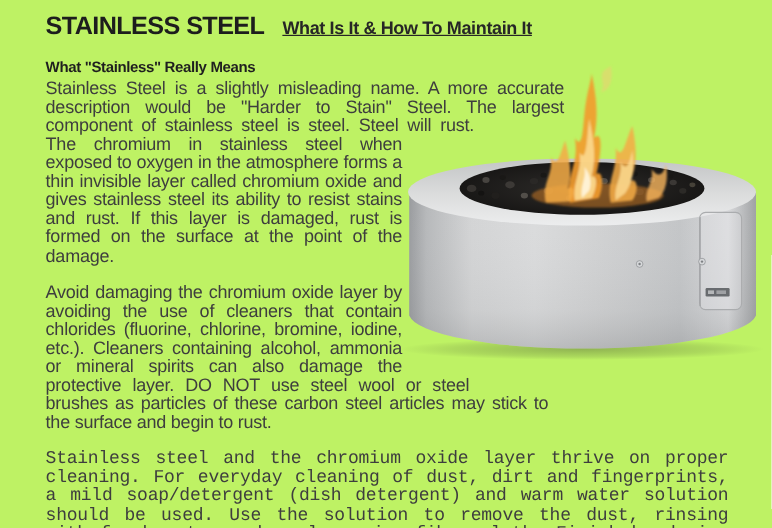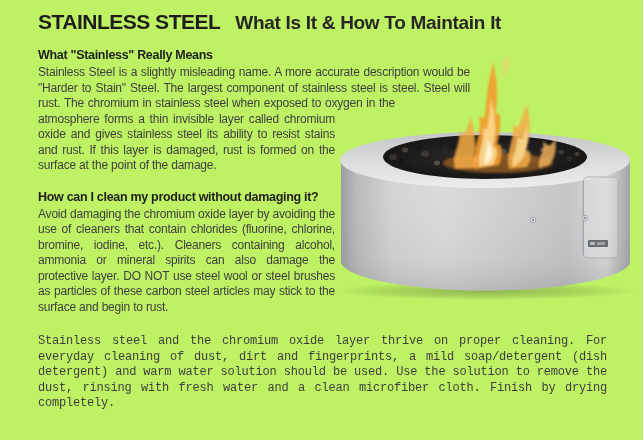--- a/index.html
+++ b/index.html
@@ -13,31 +13,31 @@
     overflow:hidden;
     padding:11px 36px 0 38px;
   }
   
   .doc-header{display:flex;align-items:baseline;white-space:nowrap;}
   .doc-title{
     font-size:21px;font-weight:bold;letter-spacing:-0.5px;
     color:#1d1d1d;margin:0;line-height:22px;
   }
   .doc-subtitle{
-    font-size:19px;font-weight:bold;letter-spacing:-0.3px;
-    color:#262626;margin-left:15px;line-height:22px;
+    font-size:15px;font-weight:bold;letter-spacing:-0.3px;
+    color:#262626;margin-left:15px;line-height:22px;text-decoration:underline;
   }
   
   .content{margin-top:13px;position:relative;}
   .content h3{
     font-size:12.5px;font-weight:bold;letter-spacing:-0.3px;
     color:#1f1f1f;margin:0 0 2px 0;line-height:16px;white-space:nowrap;
   }
   .content p{
-    font-size:12px;line-height:15.5px;letter-spacing:-0.2px;
+    font-size:15px;line-height:15.5px;letter-spacing:-0.2px;
     text-align:justify;margin:0 0 15px 0;
   }
   .content p.tight{margin-bottom:7px;}
   .content p.clear-img{clear:both;}
   .content p.last{margin-bottom:0;}
   
   .sp{float:right;clear:right;}
   .sp1{width:137px;height:51px;}
   .sp2{width:212px;height:15px;}
   .sp3{width:272px;height:190px;}
@@ -63,21 +63,20 @@
   <div class="content">
     <div class="sp sp1" aria-hidden="true"></div>
     <div class="sp sp2" aria-hidden="true"></div>
     <div class="sp sp3" aria-hidden="true"></div>
     <div class="sp sp4" aria-hidden="true"></div>
     <div class="sp sp5" aria-hidden="true"></div>
 
     <h3>What "Stainless" Really Means</h3>
     <p>Stainless Steel is a slightly misleading name. A more accurate description would be "Harder to Stain" Steel. The largest component of stainless steel is steel. Steel will rust. The chromium in stainless steel when exposed to oxygen in the atmosphere forms a thin invisible layer called chromium oxide and gives stainless steel its ability to resist stains and rust. If this layer is damaged, rust is formed on the surface at the point of the damage.</p>
 
-    <h3>How can I clean my product without damaging it?</h3>
     <p>Avoid damaging the chromium oxide layer by avoiding the use of cleaners that contain chlorides (fluorine, chlorine, bromine, iodine, etc.). Cleaners containing alcohol, ammonia or mineral spirits can also damage the protective layer. DO NOT use steel wool or steel brushes as particles of these carbon steel articles may stick to the surface and begin to rust.</p>
 
     <p class="clear-img" style="margin-bottom:10px;font-family:Liberation Mono, monospace;">Stainless steel and the chromium oxide layer thrive on proper cleaning. For everyday cleaning of dust, dirt and fingerprints, a mild soap/detergent (dish detergent) and warm water solution should be used. Use the solution to remove the dust, rinsing with fresh water and a clean microfiber cloth. Finish by drying completely.</p>
   </div>
 
   <figure class="firepit">
     <svg viewBox="0 0 310 250" xmlns="http://www.w3.org/2000/svg">
       <defs>
         <linearGradient id="bodyGrad" x1="0" y1="0" x2="1" y2="0">
           <stop offset="0" stop-color="#999b9e"></stop>

